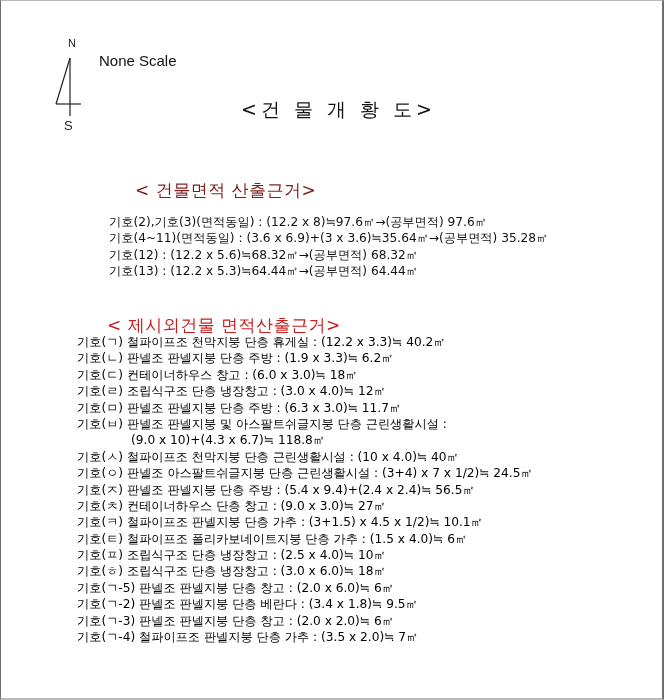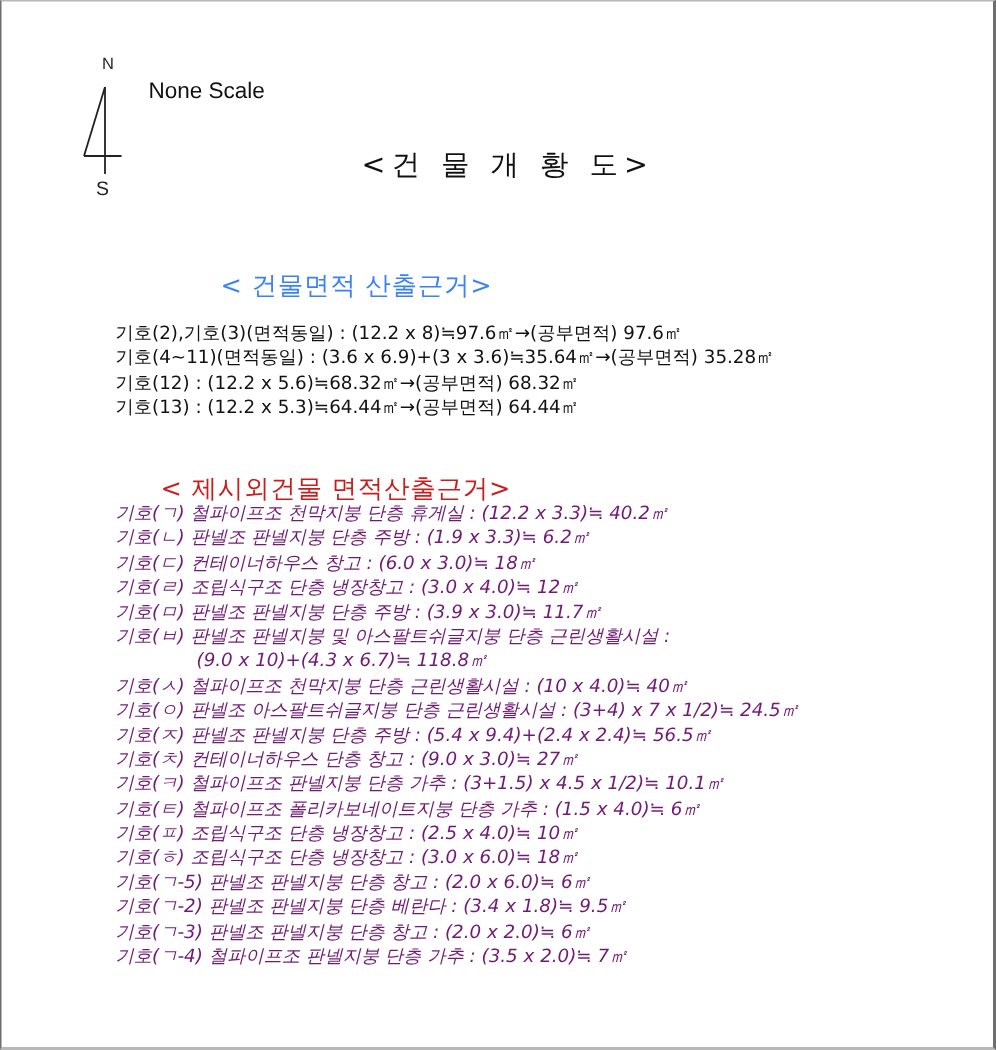--- a/index.html
+++ b/index.html
@@ -13,28 +13,28 @@
       border-bottom: 2px solid #b8b8b8;
       background: #fff;
       font-family: "DejaVu Sans", "Liberation Sans", sans-serif;
     }
     .north-arrow { position: absolute; left: 52px; top: 34px; width: 40px; height: 100px; }
     .north-label { position: absolute; left: 67px; top: 36px; font-size: 11px; color: #222; font-family: "Liberation Sans", sans-serif; }
     .south-label { position: absolute; left: 63px; top: 117px; font-size: 13px; color: #222; font-family: "Liberation Sans", sans-serif; }
     .scale-label { position: absolute; left: 98px; top: 51px; font-size: 15px; color: #111; font-family: "Liberation Sans", sans-serif; }
     .main-title { position: absolute; left: 240px; top: 96px; font-size: 19px; color: #111; letter-spacing: 4px; white-space: nowrap; }
     .section-title { position: absolute; font-size: 17px; white-space: nowrap; letter-spacing: 0.5px; }
-    .section-title.black { left: 146px; top: 178px; color: #3b82f6; }
+    .section-title.black { left: 134px; top: 178px; color: #7f1d1d; }
     .section-title.red { left: 106px; top: 313px; color: #c81e1e; text-align: right; }
     .lines { position: absolute; left: 76px; margin: 0; padding: 0; list-style: none; }
     .lines.black { top: 213px; }
     .lines.red { top: 333px; }
     .line { font-size: 12.2px; line-height: 16.4px; height: 16.4px; white-space: nowrap; }
-    .lines.black .line { color: #111; }
-    .lines.red .line { color: #701a75; font-style: italic; }
+    .lines.black .line { color: #111; margin-left: 32px; }
+    .lines.red .line { color: #000000; }
     .line.indent { padding-left: 54px; }
   </style>
 </head>
 <body>
 
 <div class="page">
 
   <span class="north-label">N</span>
   <svg class="north-arrow" viewBox="0 0 40 100" width="40" height="100">
     <line x1="17" y1="23" x2="17" y2="81" stroke="#222" stroke-width="1.2"></line>
@@ -54,21 +54,21 @@
     <li class="line">기호(12) : (12.2 x 5.6)≒68.32㎡→(공부면적) 68.32㎡</li>
     <li class="line">기호(13) : (12.2 x 5.3)≒64.44㎡→(공부면적) 64.44㎡</li>
   </ul>
 
   <div class="section-title red">&lt;  제시외건물   면적산출근거&gt;</div>
   <ul class="lines red">
     <li class="line">기호(ㄱ)  철파이프조 천막지붕 단층 휴게실 : (12.2 x 3.3)≒ 40.2㎡</li>
     <li class="line">기호(ㄴ) 판넬조 판넬지붕  단층 주방 : (1.9 x 3.3)≒ 6.2㎡</li>
     <li class="line">기호(ㄷ) 컨테이너하우스 창고 : (6.0 x 3.0)≒ 18㎡</li>
     <li class="line">기호(ㄹ) 조립식구조 단층 냉장창고 : (3.0 x 4.0)≒ 12㎡</li>
-    <li class="line">기호(ㅁ) 판넬조 판넬지붕  단층 주방 : (3.9 x 3.0)≒ 11.7㎡</li>
+    <li class="line">기호(ㅁ) 판넬조 판넬지붕  단층 주방 : (6.3 x 3.0)≒ 11.7㎡</li>
     <li class="line">기호(ㅂ) 판넬조 판넬지붕 및 아스팔트쉬글지붕 단층 근린생활시설 :</li>
     <li class="line indent">(9.0 x 10)+(4.3 x 6.7)≒ 118.8㎡</li>
     <li class="line">기호(ㅅ) 철파이프조 천막지붕 단층 근린생활시설 : (10 x 4.0)≒ 40㎡</li>
     <li class="line">기호(ㅇ) 판넬조 아스팔트쉬글지붕  단층 근린생활시설 : (3+4) x 7 x 1/2)≒ 24.5㎡</li>
     <li class="line">기호(ㅈ) 판넬조 판넬지붕  단층 주방 : (5.4 x 9.4)+(2.4 x 2.4)≒ 56.5㎡</li>
     <li class="line">기호(ㅊ) 컨테이너하우스 단층 창고 : (9.0 x 3.0)≒ 27㎡</li>
     <li class="line">기호(ㅋ) 철파이프조 판넬지붕 단층 가추 : (3+1.5) x 4.5 x 1/2)≒ 10.1㎡</li>
     <li class="line">기호(ㅌ) 철파이프조 폴리카보네이트지붕 단층 가추 : (1.5 x 4.0)≒ 6㎡</li>
     <li class="line">기호(ㅍ) 조립식구조 단층 냉장창고 : (2.5 x 4.0)≒ 10㎡</li>
     <li class="line">기호(ㅎ) 조립식구조 단층 냉장창고 : (3.0 x 6.0)≒ 18㎡</li>

